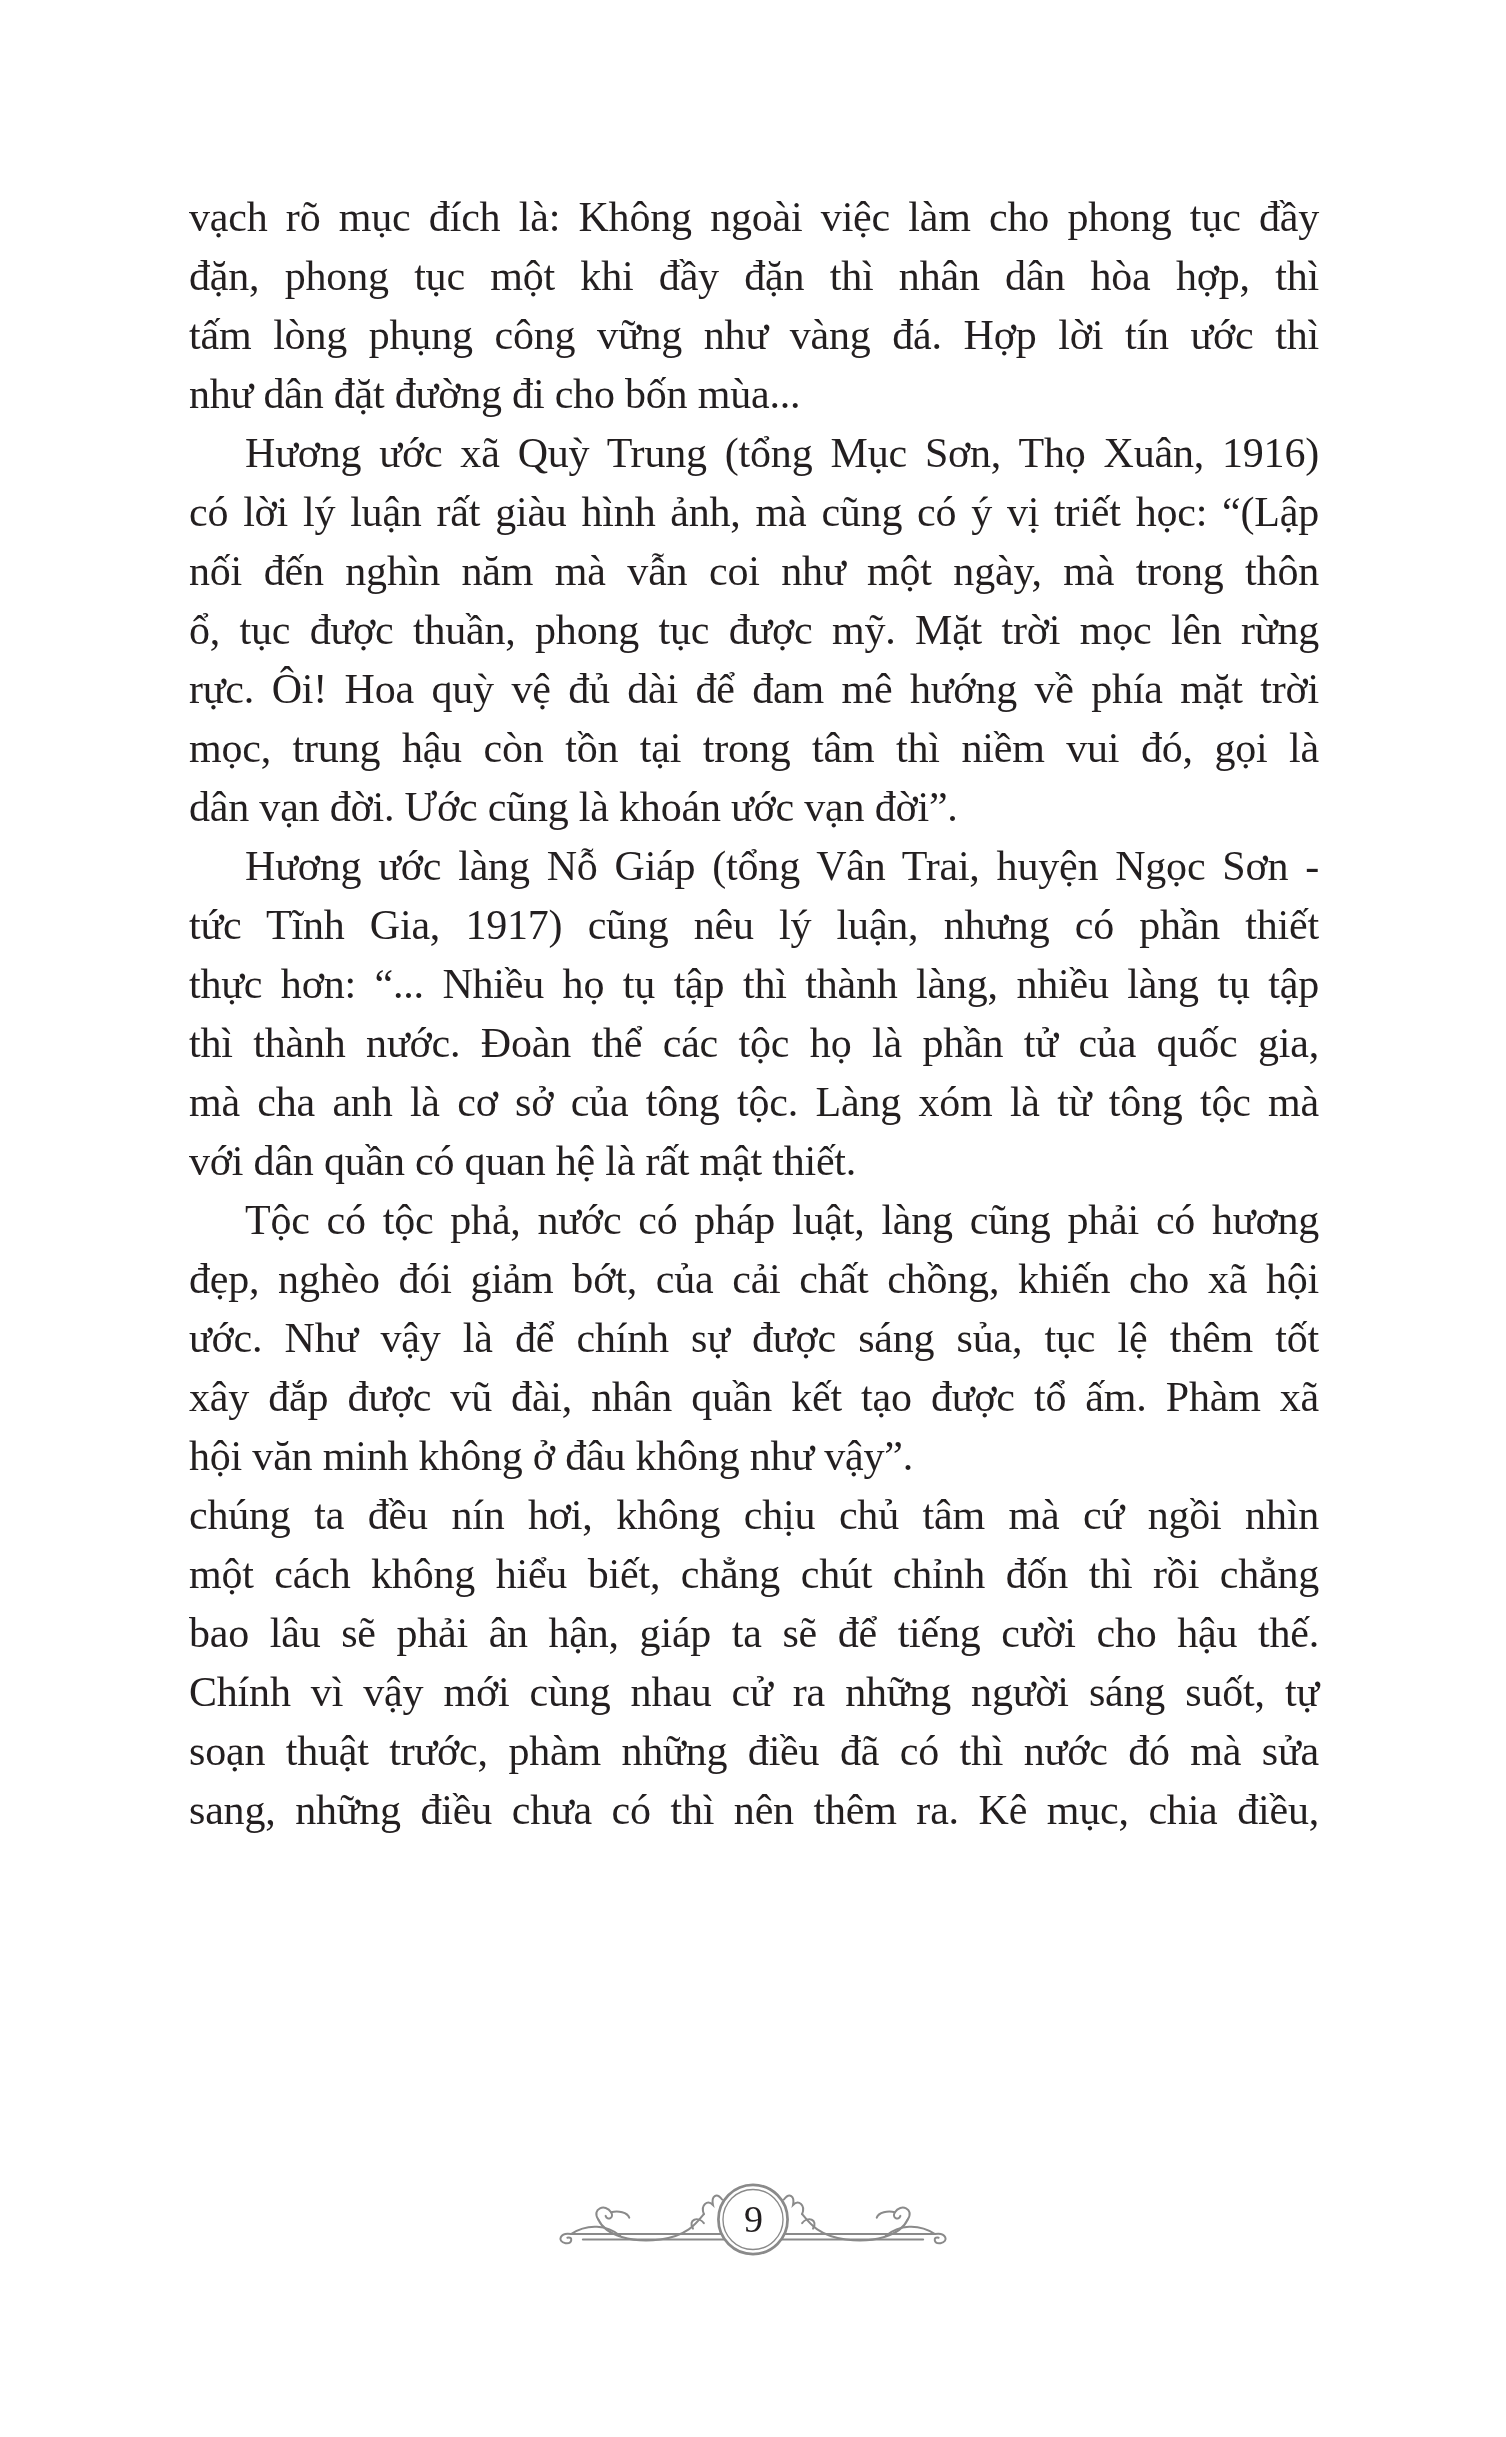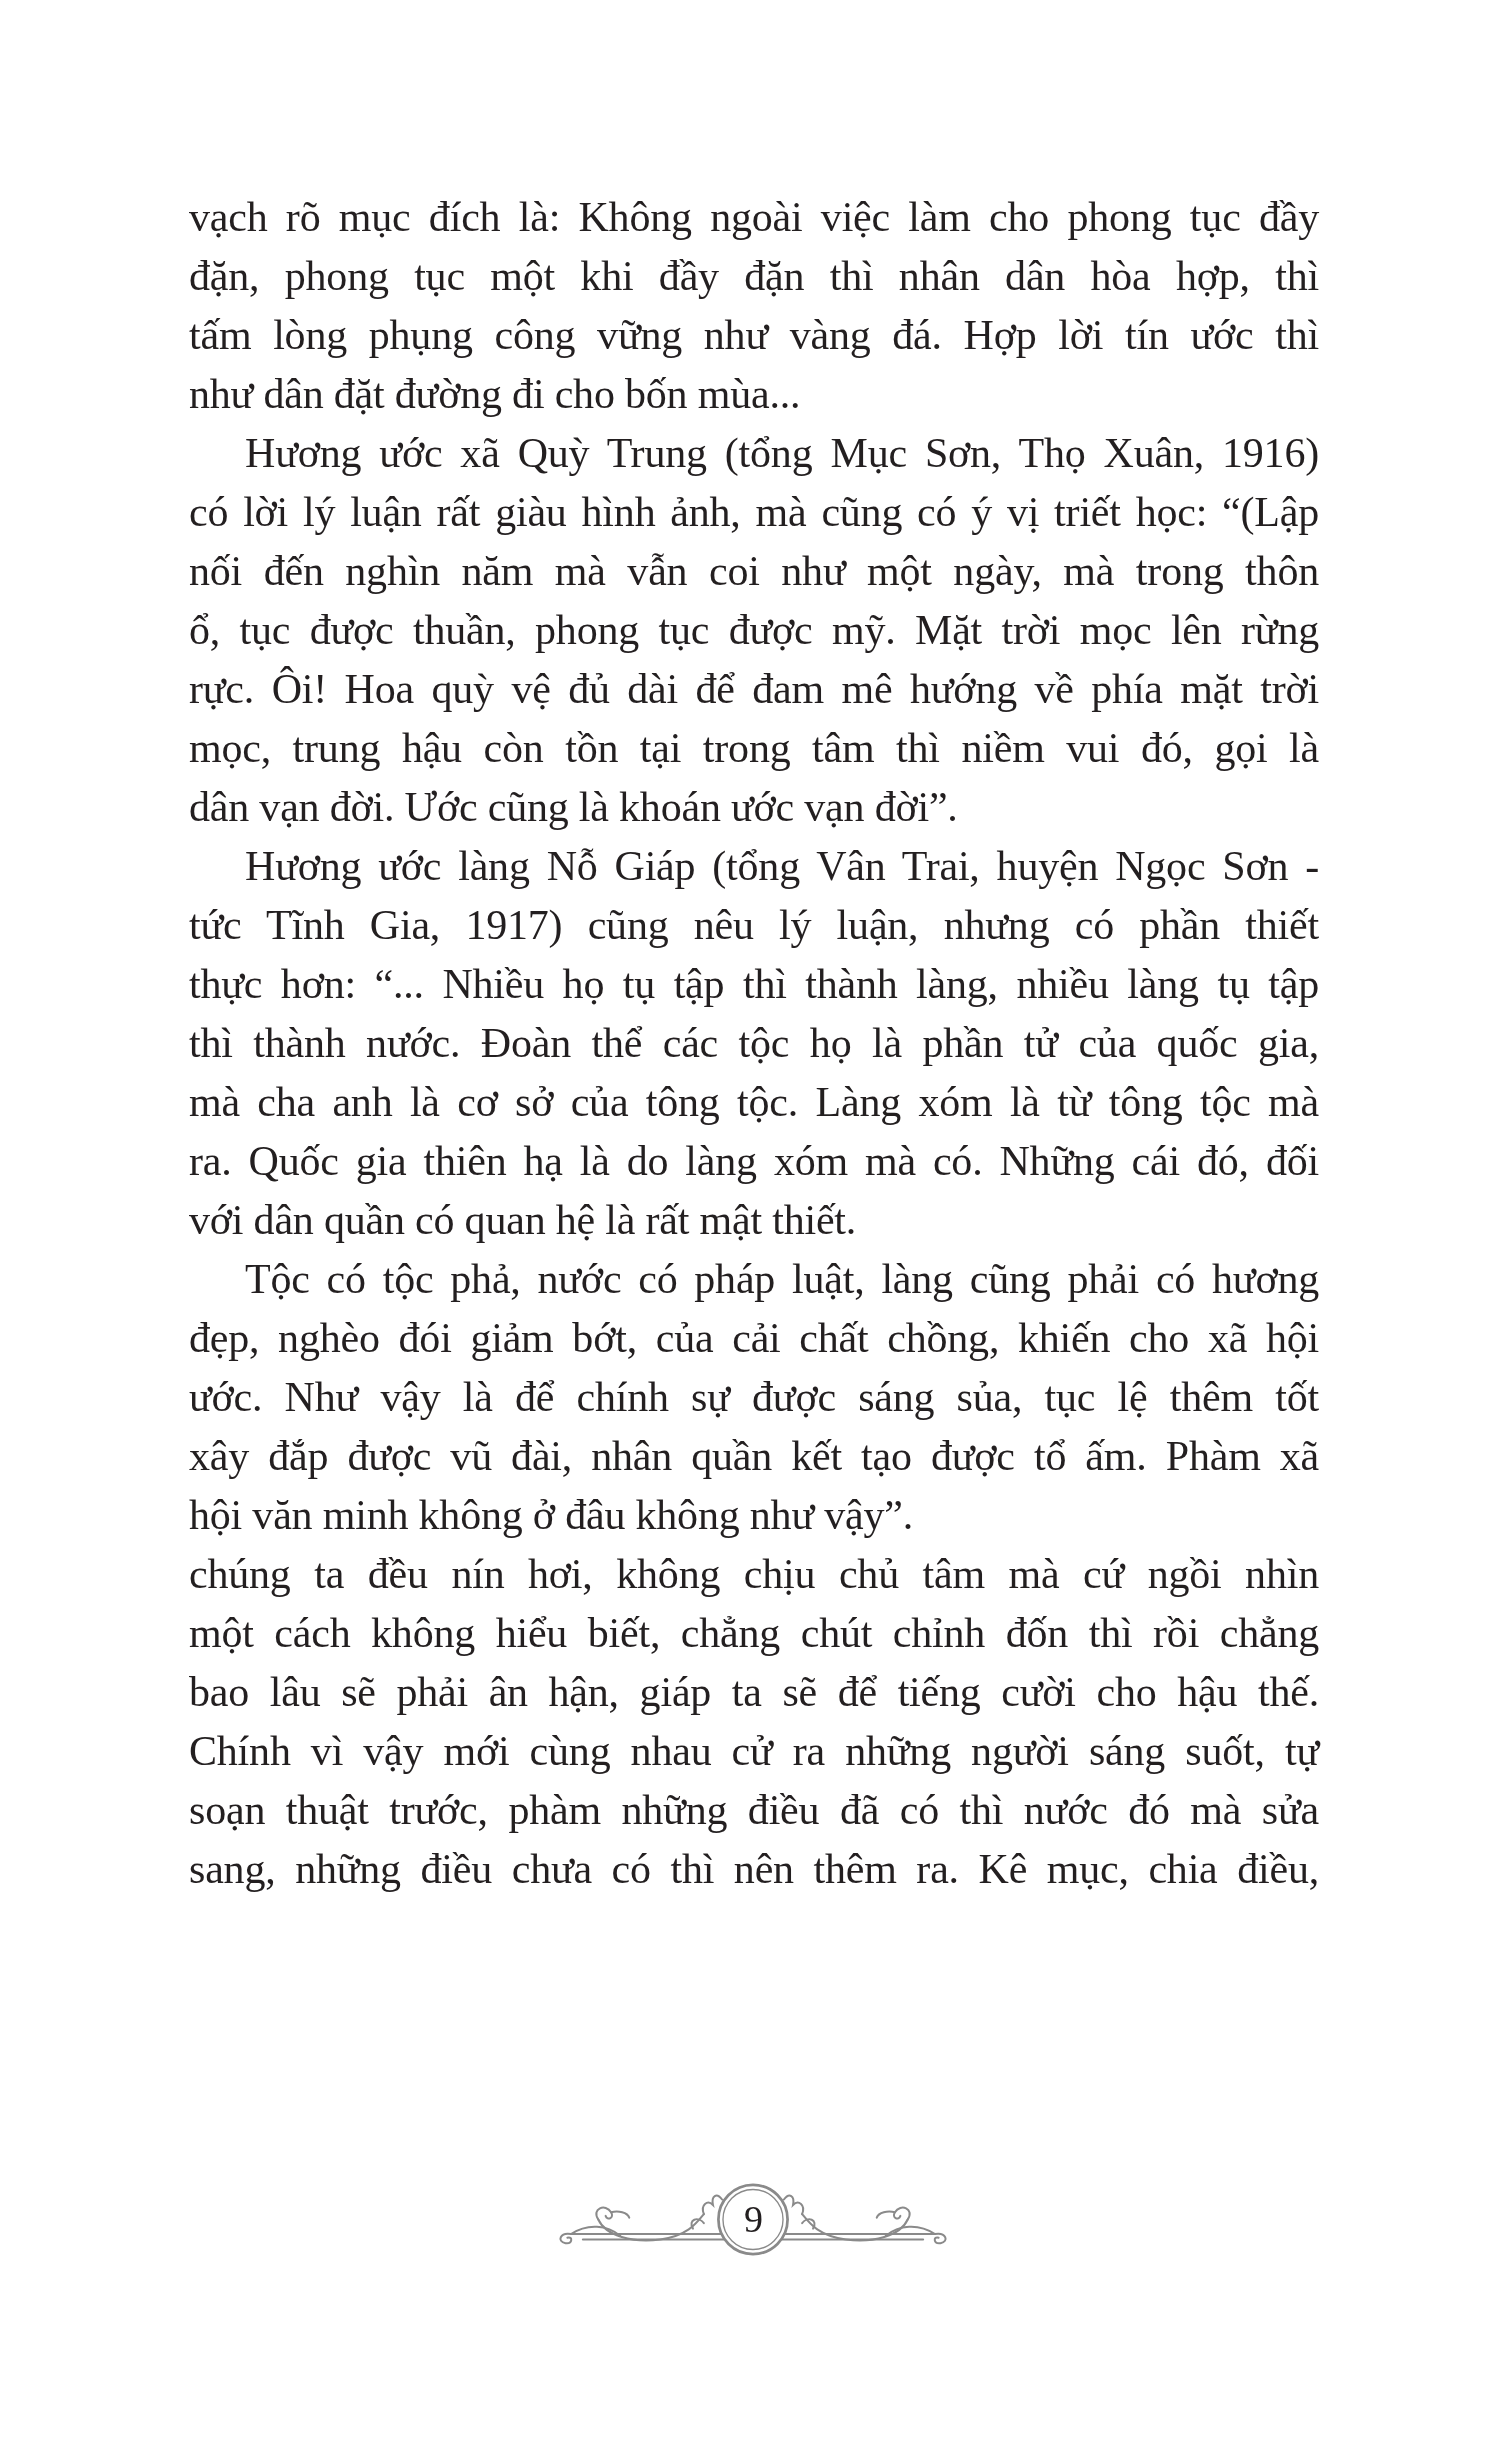--- a/index.html
+++ b/index.html
@@ -49,21 +49,20 @@
     <span class="line">ổ, tục được thuần, phong tục được mỹ. Mặt trời mọc lên rừng</span>
     <span class="line">rực. Ôi! Hoa quỳ vệ đủ dài để đam mê hướng về phía mặt trời</span>
     <span class="line">mọc, trung hậu còn tồn tại trong tâm thì niềm vui đó, gọi là</span>
     <span class="line last">dân vạn đời. Ước cũng là khoán ước vạn đời”.</span>
 
     <span class="line indent">Hương ước làng Nỗ Giáp (tổng Vân Trai, huyện Ngọc Sơn -</span>
     <span class="line">tức Tĩnh Gia, 1917) cũng nêu lý luận, nhưng có phần thiết</span>
     <span class="line">thực hơn: “... Nhiều họ tụ tập thì thành làng, nhiều làng tụ tập</span>
     <span class="line">thì thành nước. Đoàn thể các tộc họ là phần tử của quốc gia,</span>
     <span class="line">mà cha anh là cơ sở của tông tộc. Làng xóm là từ tông tộc mà</span>
-    <span class="line">ra. Quốc gia thiên hạ là do làng xóm mà có. Những cái đó, đối</span>
     <span class="line last">với dân quần có quan hệ là rất mật thiết.</span>
 
     <span class="line indent">Tộc có tộc phả, nước có pháp luật, làng cũng phải có hương</span>
     <span class="line">đẹp, nghèo đói giảm bớt, của cải chất chồng, khiến cho xã hội</span>
     <span class="line">ước. Như vậy là để chính sự được sáng sủa, tục lệ thêm tốt</span>
     <span class="line">xây đắp được vũ đài, nhân quần kết tạo được tổ ấm. Phàm xã</span>
     <span class="line last">hội văn minh không ở đâu không như vậy”.</span>
 
     <span class="line">chúng ta đều nín hơi, không chịu chủ tâm mà cứ ngồi nhìn</span>
     <span class="line">một cách không hiểu biết, chẳng chút chỉnh đốn thì rồi chẳng</span>

